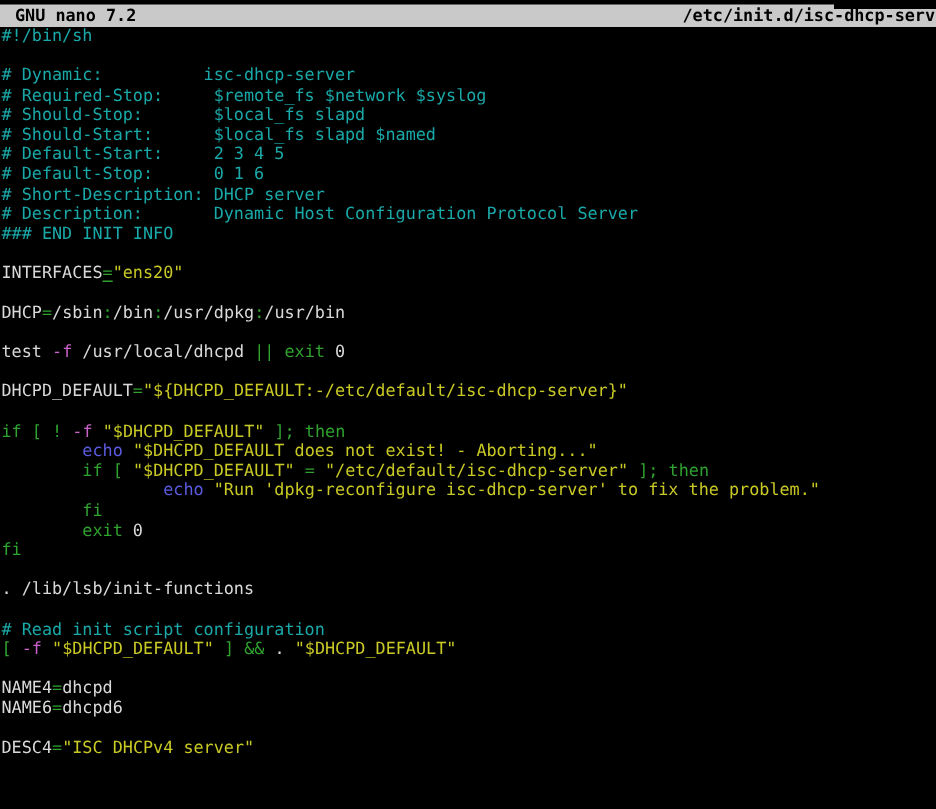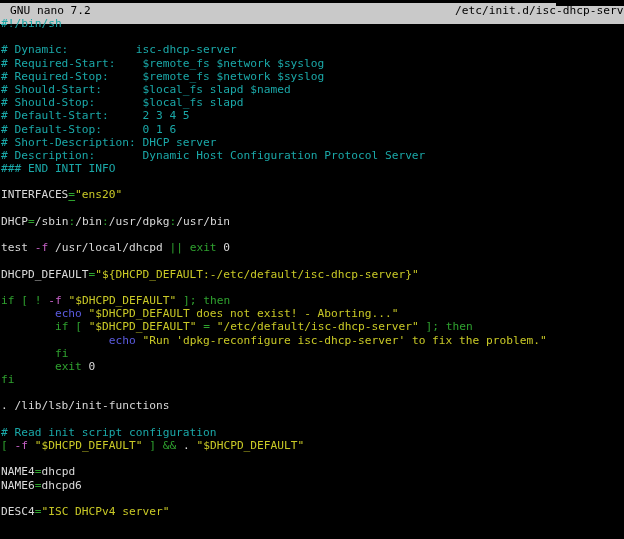--- a/index.html
+++ b/index.html
@@ -1,21 +1,21 @@
 <!DOCTYPE html>
 <html><head>
 <meta charset="utf-8">
 <style>
   html,body{margin:0;padding:0;background:#000;}
   .terminal{
     position:relative;width:624px;height:539px;background:#000;overflow:hidden;
     font-family:"DejaVu Sans Mono","Liberation Mono",monospace;
     font-size:11.2px;
   }
-  .titlebar{position:absolute;top:3px;left:0;width:624px;height:21px;background:#c9c9c9;color:#000;}
+  .titlebar{position:absolute;top:3px;left:0;width:624px;height:15px;background:#c9c9c9;color:#000;font-weight:bold;}
   .titlebar .app{position:absolute;left:10px;top:0;line-height:15px;white-space:pre;}
   .titlebar .file{position:absolute;left:455px;top:0;width:169px;line-height:15px;white-space:pre;overflow:hidden;}
   .notch{position:absolute;top:0;left:556px;width:68px;height:6px;background:#000;}
   .content{position:absolute;top:17px;left:1px;right:0;color:#d9d9d9;}
   .row{height:13.2px;line-height:13.2px;white-space:pre;}
   .fg{color:#d9d9d9}
   .cm{color:#1aa8a8}
   .kw{color:#2fa22f}
   .st{color:#c9c926}
   .cmd{color:#5b5be0}
@@ -28,24 +28,23 @@
 <div class="terminal">
   <div class="titlebar">
     <span class="app">GNU nano 7.2</span>
     <span class="file">/etc/init.d/isc-dhcp-serv</span>
   </div>
   <div class="notch"></div>
   <div class="content" id="editor-lines">
       <div class="row"><span class="seg cm">#!/bin/sh</span></div>
       <div class="row"></div>
       <div class="row"><span class="seg cm"># Dynamic:          isc-dhcp-server</span></div>
-      <div class="row"><span class="seg cm"># Required-Start:    $remote_fs $network $syslog</span></div>
       <div class="row"><span class="seg cm"># Required-Stop:     $remote_fs $network $syslog</span></div>
+      <div class="row"><span class="seg cm"># Should-Stop:       $local_fs slapd</span></div>
       <div class="row"><span class="seg cm"># Should-Start:      $local_fs slapd $named</span></div>
-      <div class="row"><span class="seg cm"># Should-Stop:       $local_fs slapd</span></div>
       <div class="row"><span class="seg cm"># Default-Start:     2 3 4 5</span></div>
       <div class="row"><span class="seg cm"># Default-Stop:      0 1 6</span></div>
       <div class="row"><span class="seg cm"># Short-Description: DHCP server</span></div>
       <div class="row"><span class="seg cm"># Description:       Dynamic Host Configuration Protocol Server</span></div>
       <div class="row"><span class="seg cm">### END INIT INFO</span></div>
       <div class="row"></div>
       <div class="row"><span class="seg fg">INTERFACES</span><span class="seg kw cur">=</span><span class="seg st">"ens20"</span></div>
       <div class="row"></div>
       <div class="row"><span class="seg fg">DHCP</span><span class="seg kw">=</span><span class="seg fg">/sbin</span><span class="seg kw">:</span><span class="seg fg">/bin</span><span class="seg kw">:</span><span class="seg fg">/usr/dpkg</span><span class="seg kw">:</span><span class="seg fg">/usr/bin</span></div>
       <div class="row"></div>

